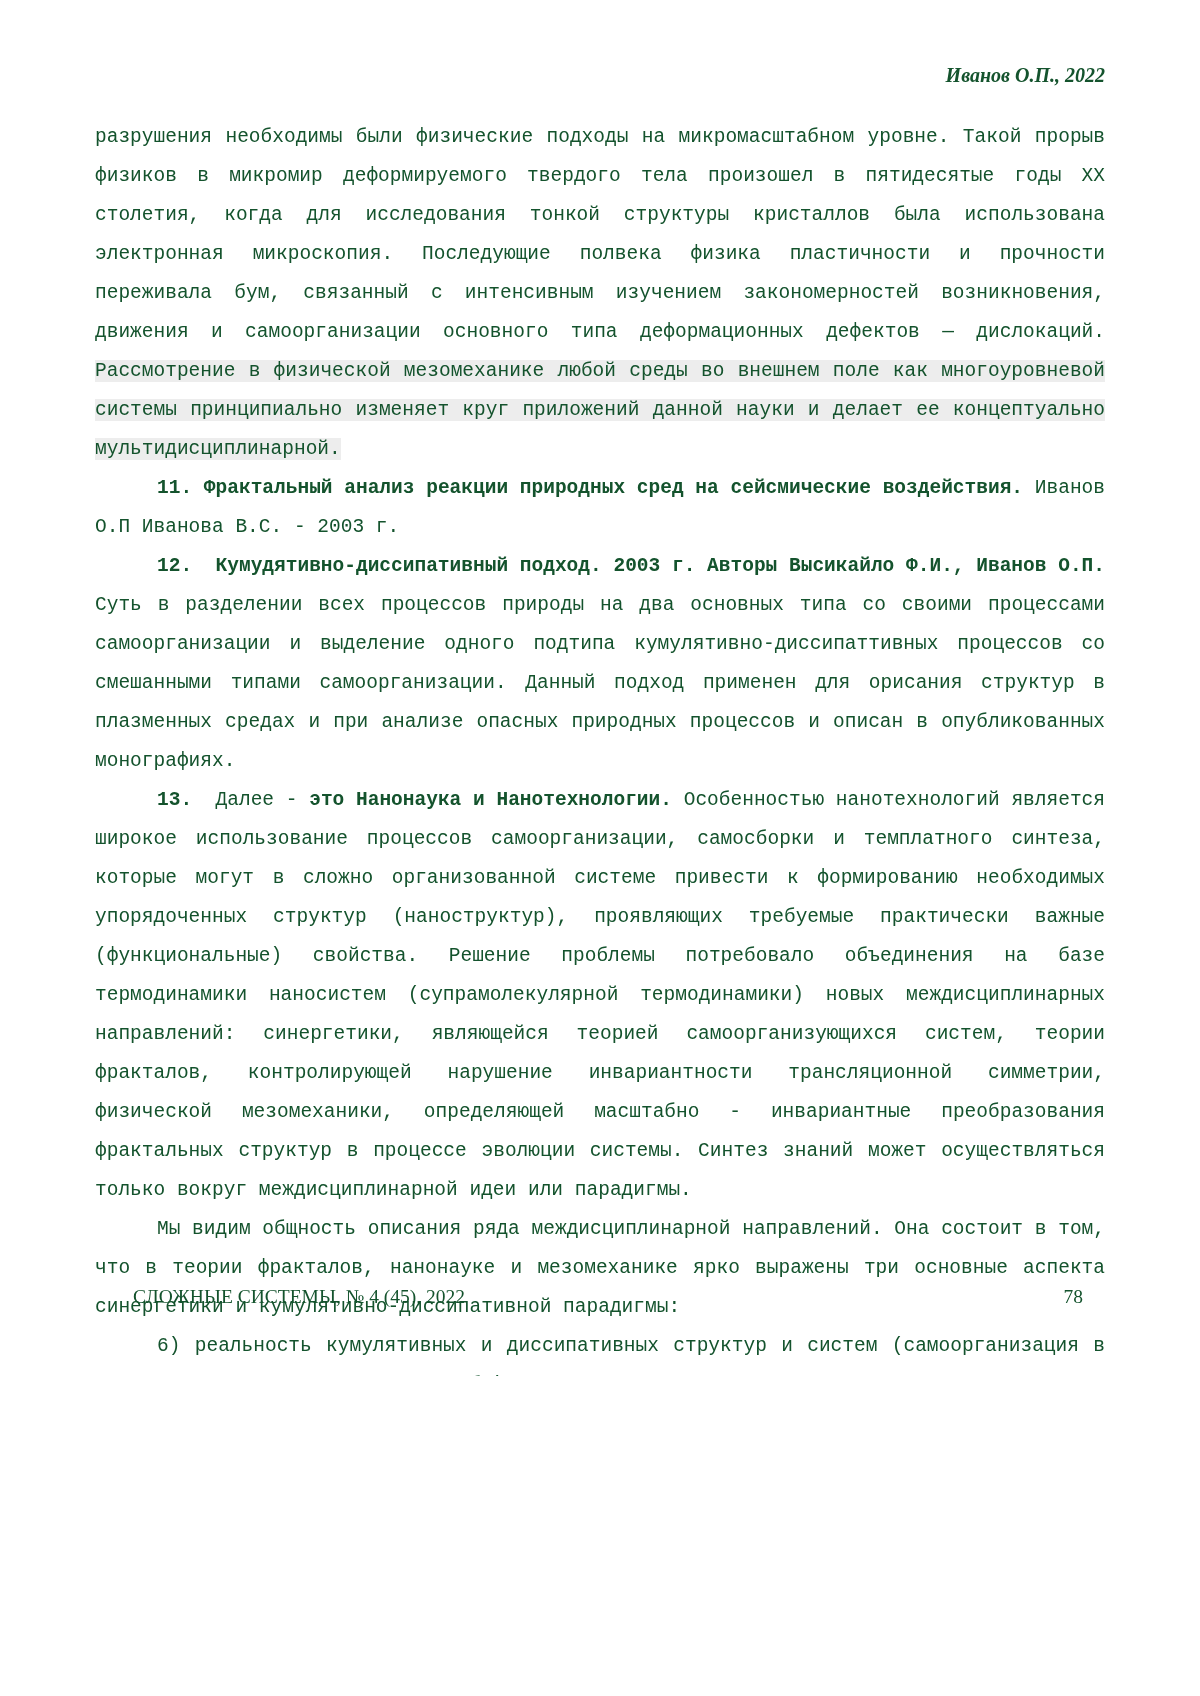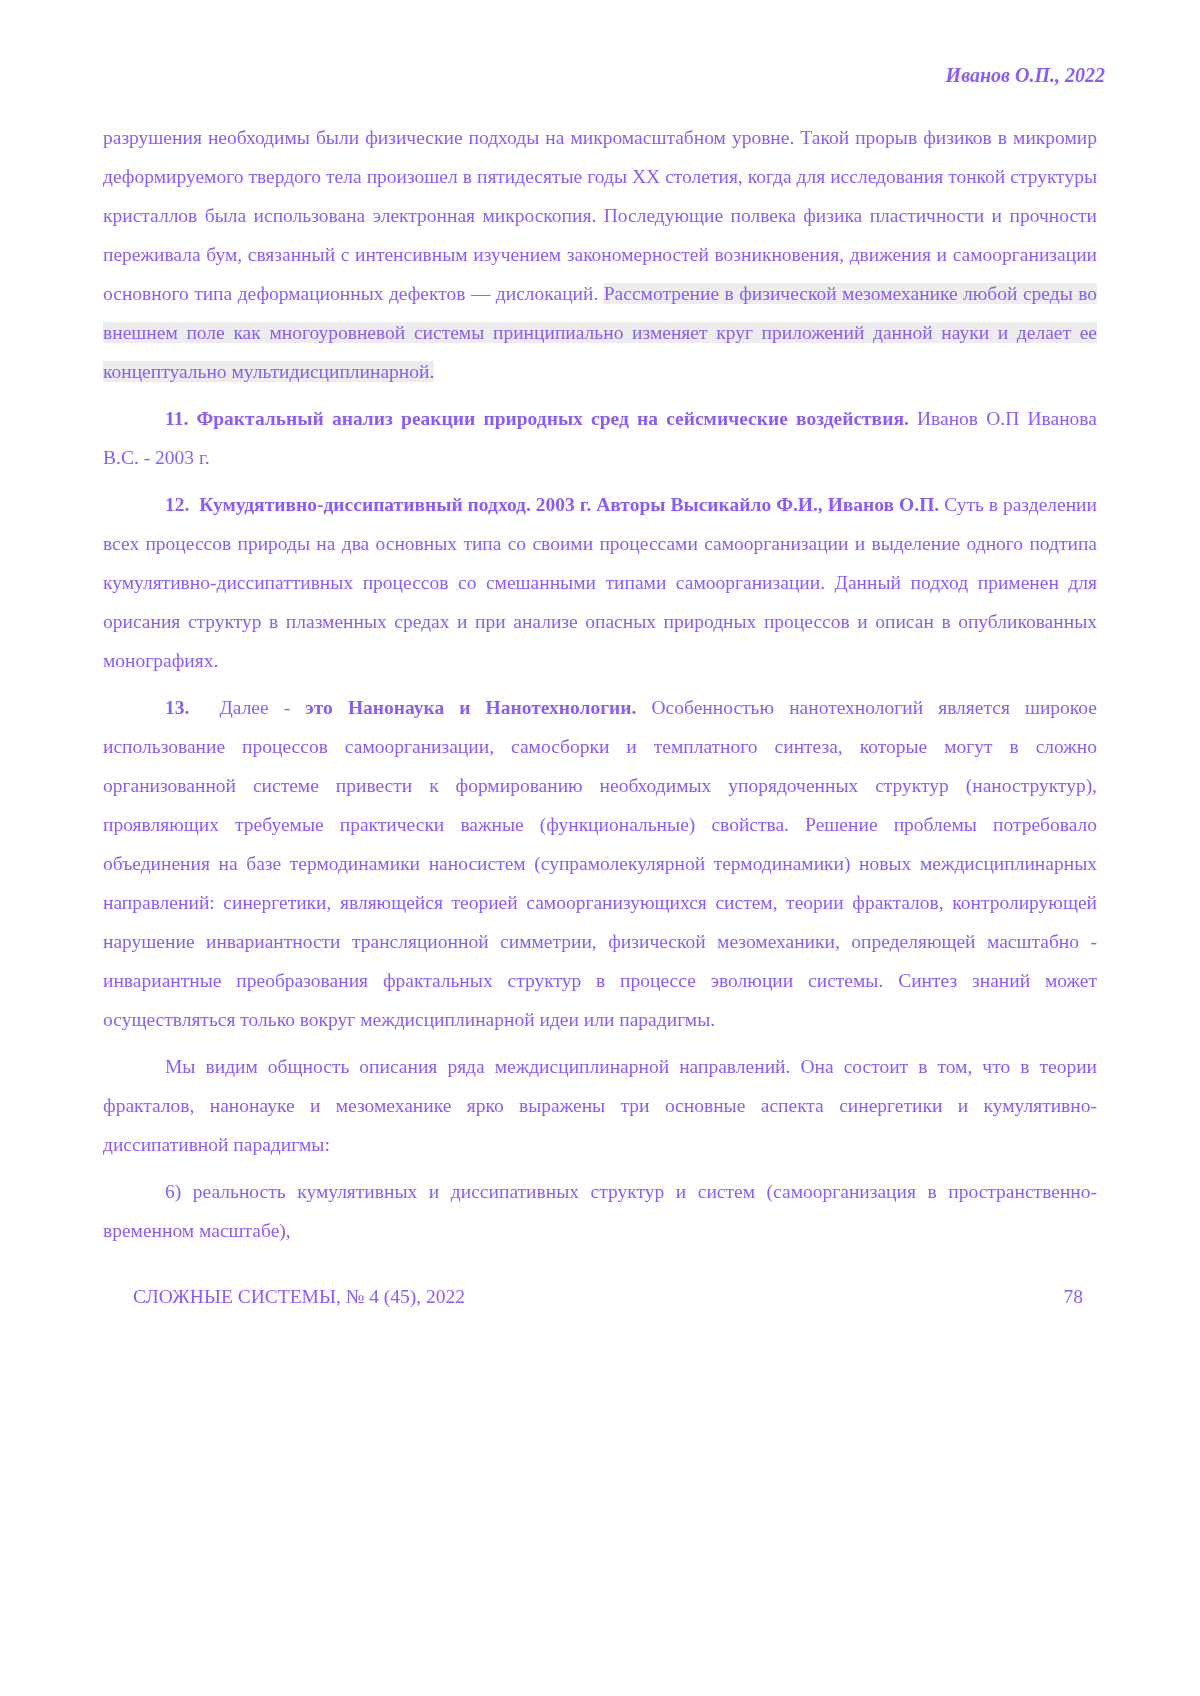--- a/index.html
+++ b/index.html
@@ -11,33 +11,34 @@
     position: relative;
     width: 1200px;
     height: 1376px;
     margin: 0 auto;
     box-sizing: border-box;
     background: #ffffff;
     padding: 62px 95px 0 95px;
     font-family: "Liberation Serif", "DejaVu Serif", serif;
     font-size: 19.5px;
     line-height: 39px;
-    color: #8b5cf6;
+    color: #14532d;
   }
   .page-header {
     text-align: right;
     font-weight: bold;
     font-style: italic;
     font-size: 20px;
     line-height: 26px;
     margin: 0 0 30px 0;
   }
   p {
-    margin: 8px;
+    margin: 0;
     text-align: justify;
+    font-family: Liberation Mono, monospace;
   }
   .indent {
     text-indent: 62px;
   }
   .bold {
     font-weight: bold;
   }
   .hl {
     background: #ededed;
   }

